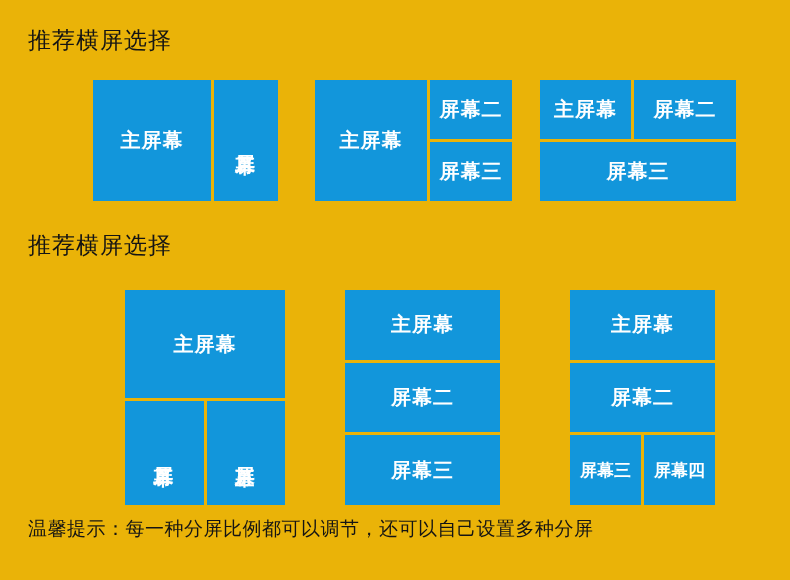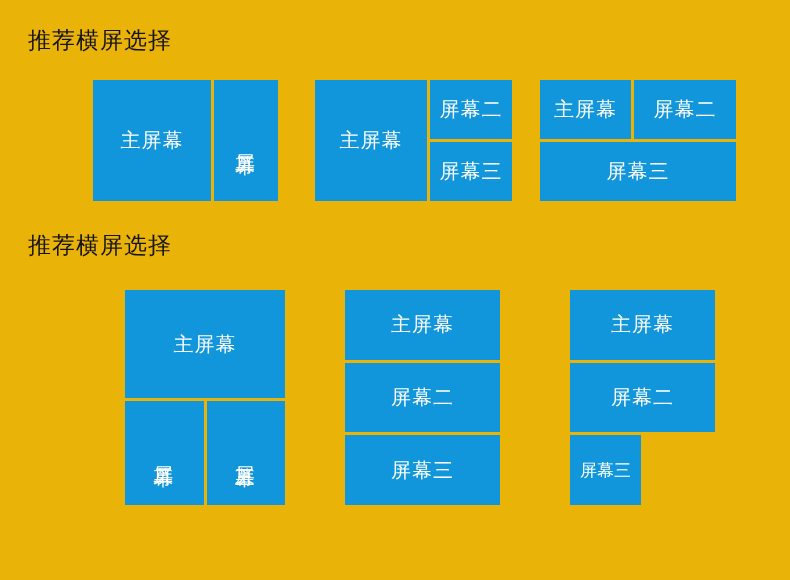--- a/index.html
+++ b/index.html
@@ -32,21 +32,21 @@
     gap: 3px;
     cursor: pointer;
   }
   .cell {
     background: #1296db;
     color: #ffffff;
     display: flex;
     align-items: center;
     justify-content: center;
     font-size: 20px;
-    font-weight: 400;
+    font-weight: 700;
     letter-spacing: 1px;
     text-align: right;
   }
   .cell.vertical {
     writing-mode: vertical-lr;
     text-orientation: upright;
     letter-spacing: 2px;
   }
   .cell.sm { font-size: 17px; letter-spacing: 0; }
 
@@ -114,16 +114,18 @@
   <div class="diagram" id="layout-p2">
     <div class="cell">主屏幕</div>
     <div class="cell">屏幕二</div>
     <div class="cell">屏幕三</div>
   </div>
 
   <div class="diagram" id="layout-p3">
     <div class="cell span-cols">主屏幕</div>
     <div class="cell span-cols">屏幕二</div>
     <div class="cell sm">屏幕三</div>
+    <div class="cell sm">屏幕四</div>
   </div>
 
+  <div class="footer-tip">温馨提示：每一种分屏比例都可以调节，还可以自己设置多种分屏</div>
 
 </div>
 
 </body></html>

